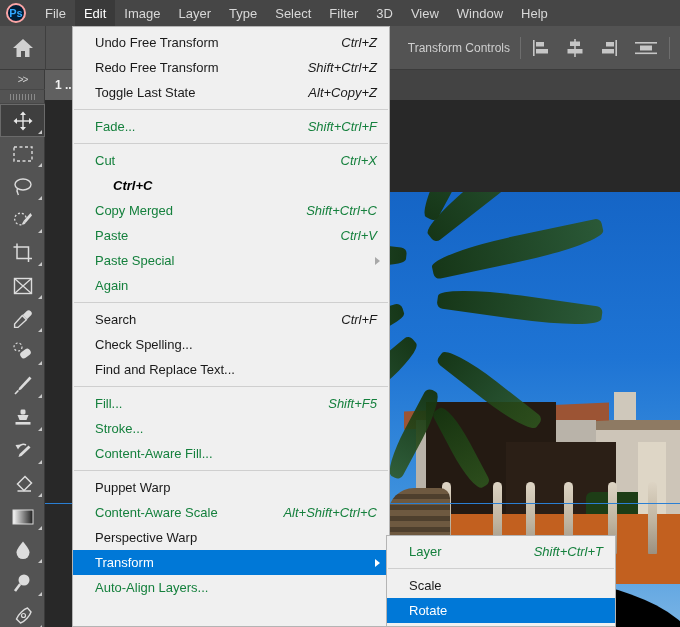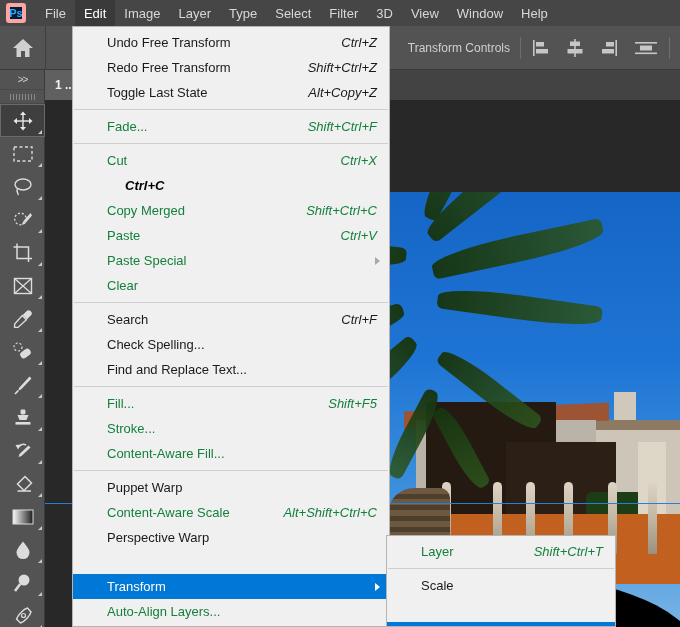--- a/index.html
+++ b/index.html
@@ -15,21 +15,21 @@
   
   .menubar {
     position: absolute; top: 0; left: 0;
     width: 680px; height: 26px;
     background: #464646;
     display: flex; align-items: center;
     z-index: 40;
   }
   .ps-logo {
     width: 20px; height: 20px; margin-left: 6px; margin-right: 10px;
-    border: 4px solid #fca5a5; border-radius: 3px;
+    border: 2px solid #fca5a5; border-radius: 10px;
     background: #001e36;
     color: #31a8ff; font-size: 11px; font-weight: bold;
     display: flex; align-items: center; justify-content: center;
     line-height: 1;
   }
   .menu-item {
     color: #d8d8d8; font-size: 13px;
     padding: 4px 9px; height: 26px;
     display: flex; align-items: center;
     white-space: nowrap;
@@ -214,30 +214,30 @@
     font-size: 13px;
     padding: 3px 0;
   }
   #edit-menu { left: 72px; top: 26px; width: 318px; height: 601px; overflow: hidden; }
   #transform-submenu { left: 386px; top: 535px; width: 230px; height: 92px; overflow: hidden; }
 
   .mrow {
     position: relative;
     height: 25px;
     display: flex; align-items: center;
-    padding: 0 12px 0 34px;
+    padding: 0 12px 0 22px;
     color: #3b3b3b;
     white-space: nowrap;
   }
   .mrow .lbl { flex: 1; }
   .mrow .acc { color: #3b3b3b; padding-left: 18px; font-style: italic; }
   .mrow.disabled .lbl, .mrow.disabled .acc { color: #15803d; }
   .mrow.enabled .lbl, .mrow.enabled .acc { color: #1a1a1a; }
   .mrow.bold .lbl, .mrow.bold .acc { color: #000; font-weight: bold; }
-  .mrow.highlight { background: #0078d7; margin-top: 24px; }
+  .mrow.highlight { background: #0078d7; }
   .mrow.highlight .lbl, .mrow.highlight .acc { color: #ffffff; }
   .mrow .arrow {
     position: absolute; right: 9px; top: 50%;
     width: 0; height: 0; margin-top: -4px;
     border-top: 4px solid transparent;
     border-bottom: 4px solid transparent;
     border-left: 5px solid #5a5a5a;
   }
   .mrow.highlight .arrow { border-left-color: #ffffff; }
   .mrow.disabled .arrow { border-left-color: #a8a8a8; }
@@ -531,21 +531,21 @@
       </div>
       <div class="mrow disabled">
         <span class="lbl">Paste</span>
         <span class="acc">Ctrl+V</span>
       </div>
       <div class="mrow disabled">
         <span class="lbl">Paste Special</span>
         <span class="arrow"></span>
       </div>
       <div class="mrow disabled">
-        <span class="lbl">Clear</span>
+        <span class="lbl">Again</span>
       </div>
       <div class="msep"></div>
       <div class="mrow enabled">
         <span class="lbl">Search</span>
         <span class="acc">Ctrl+F</span>
       </div>
       <div class="mrow enabled">
         <span class="lbl">Check Spelling...</span>
       </div>
       <div class="mrow enabled">

